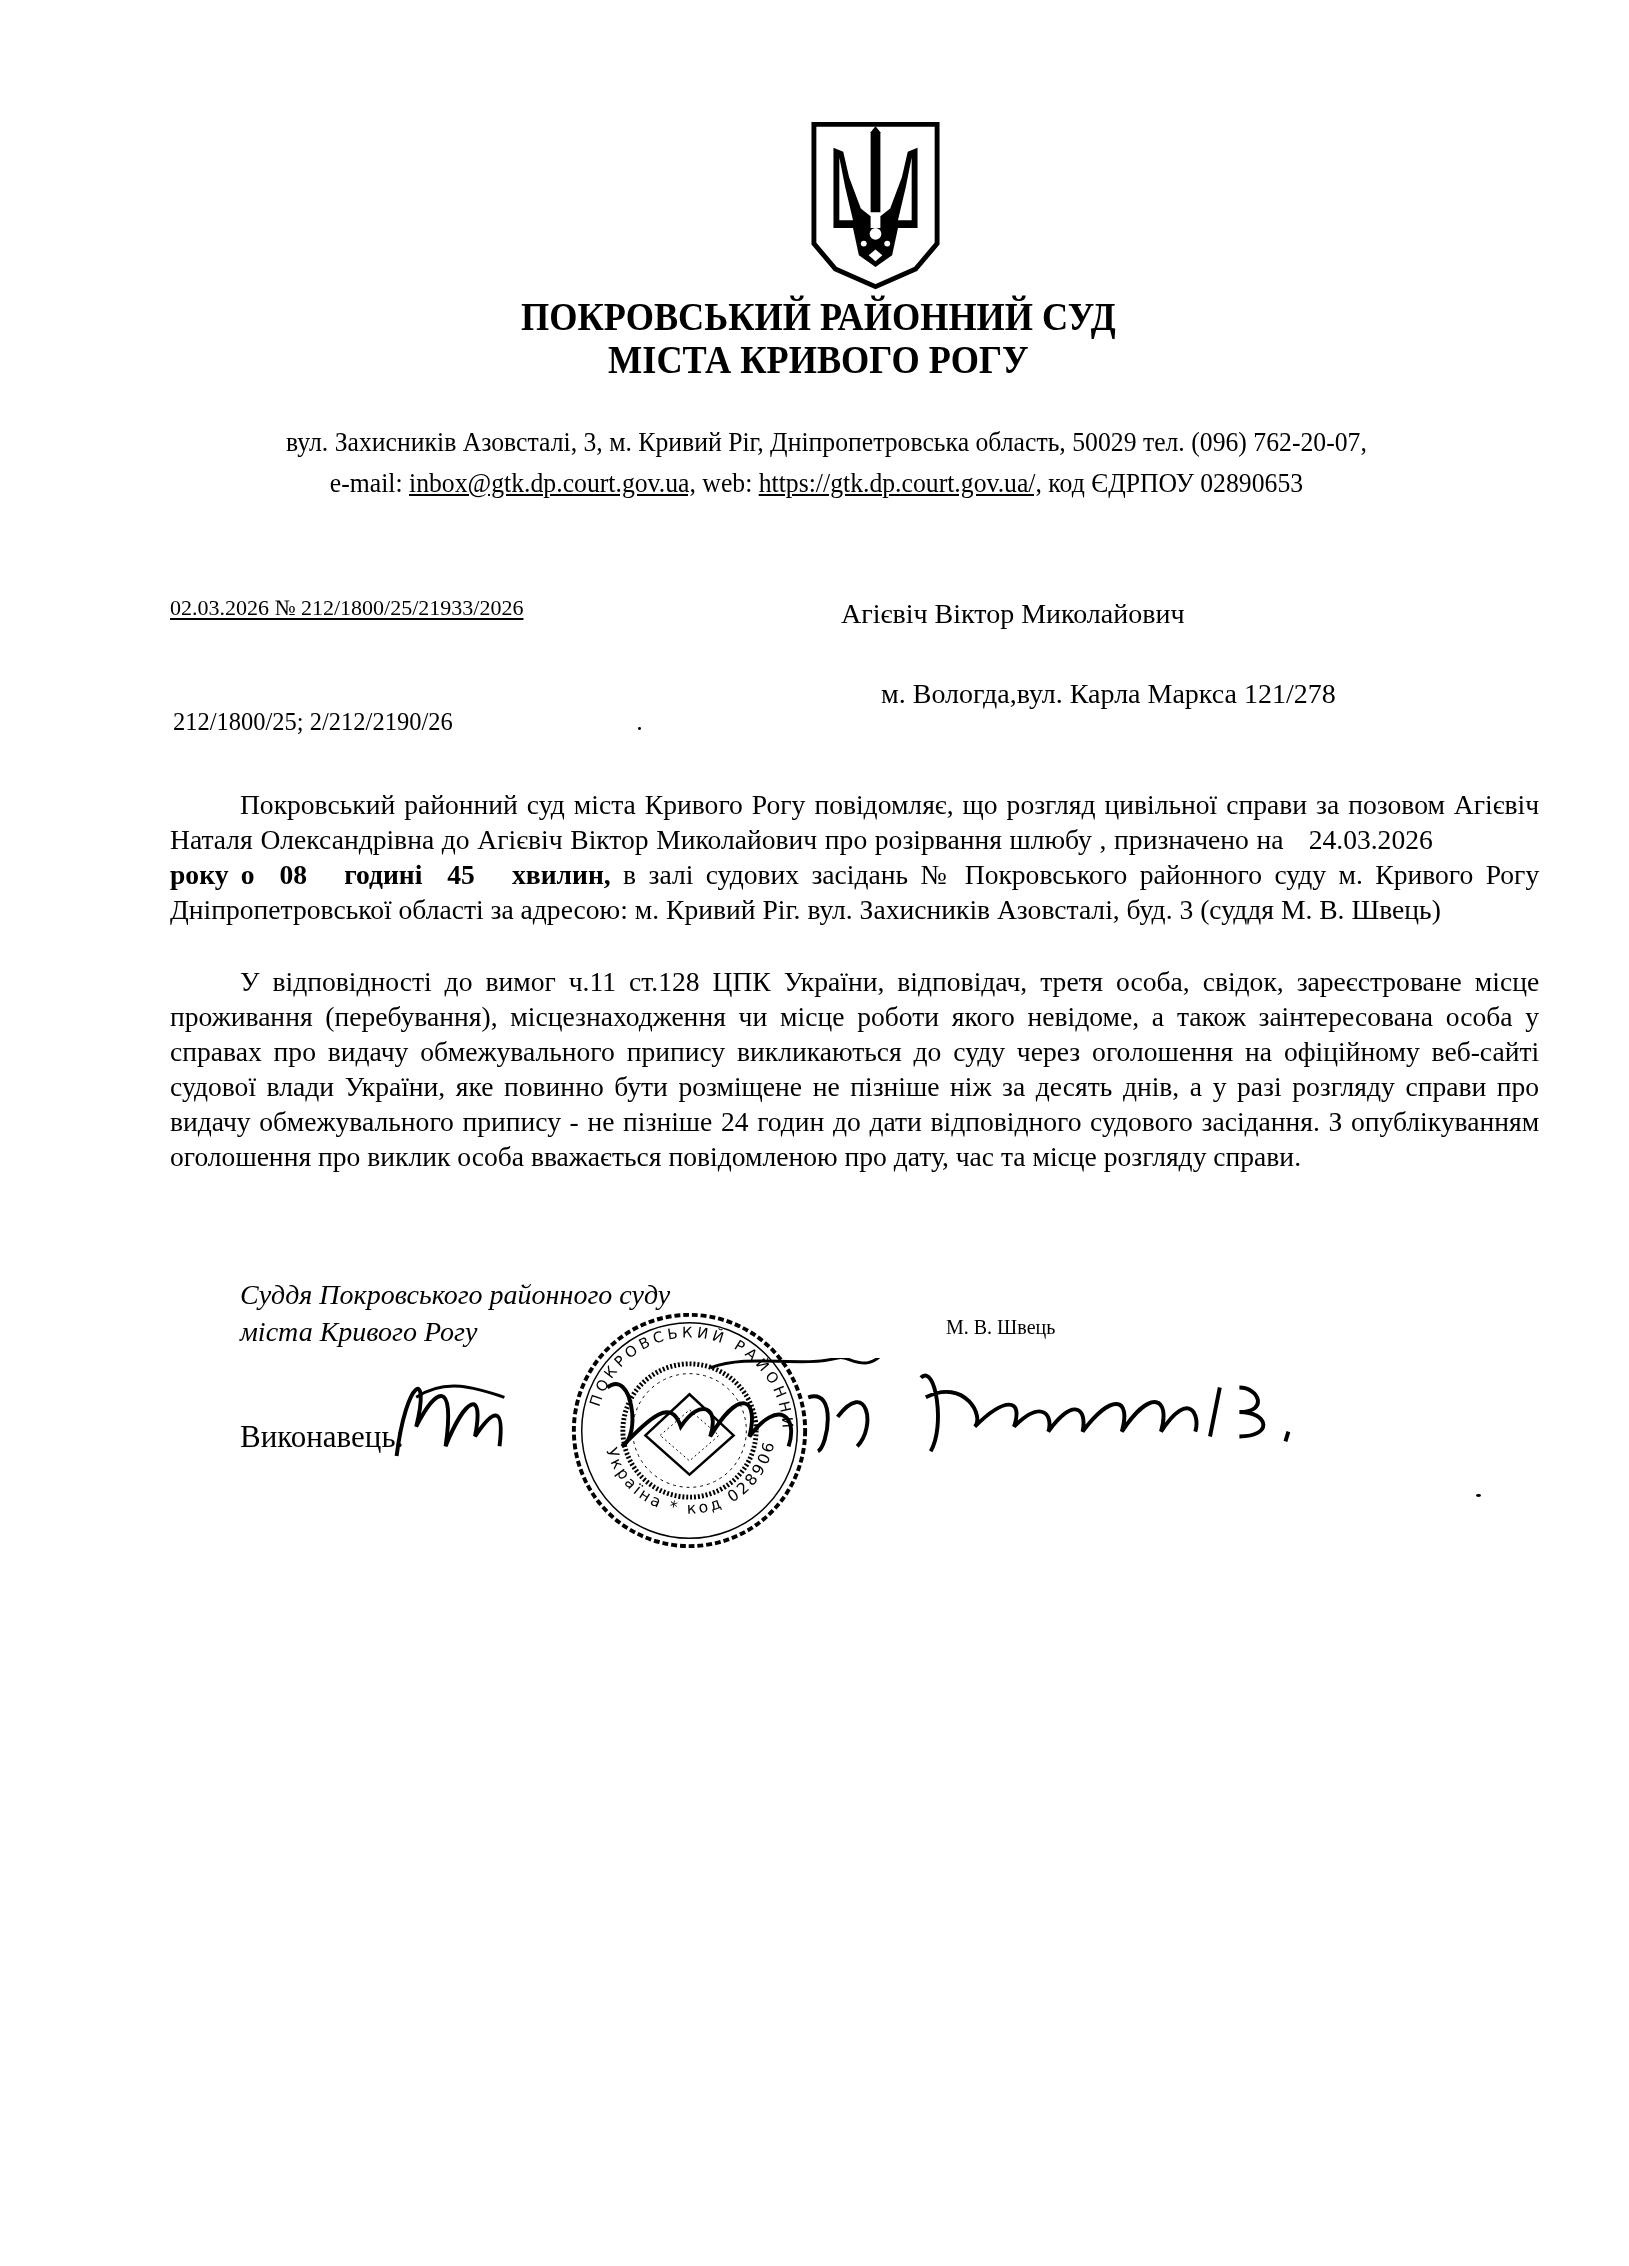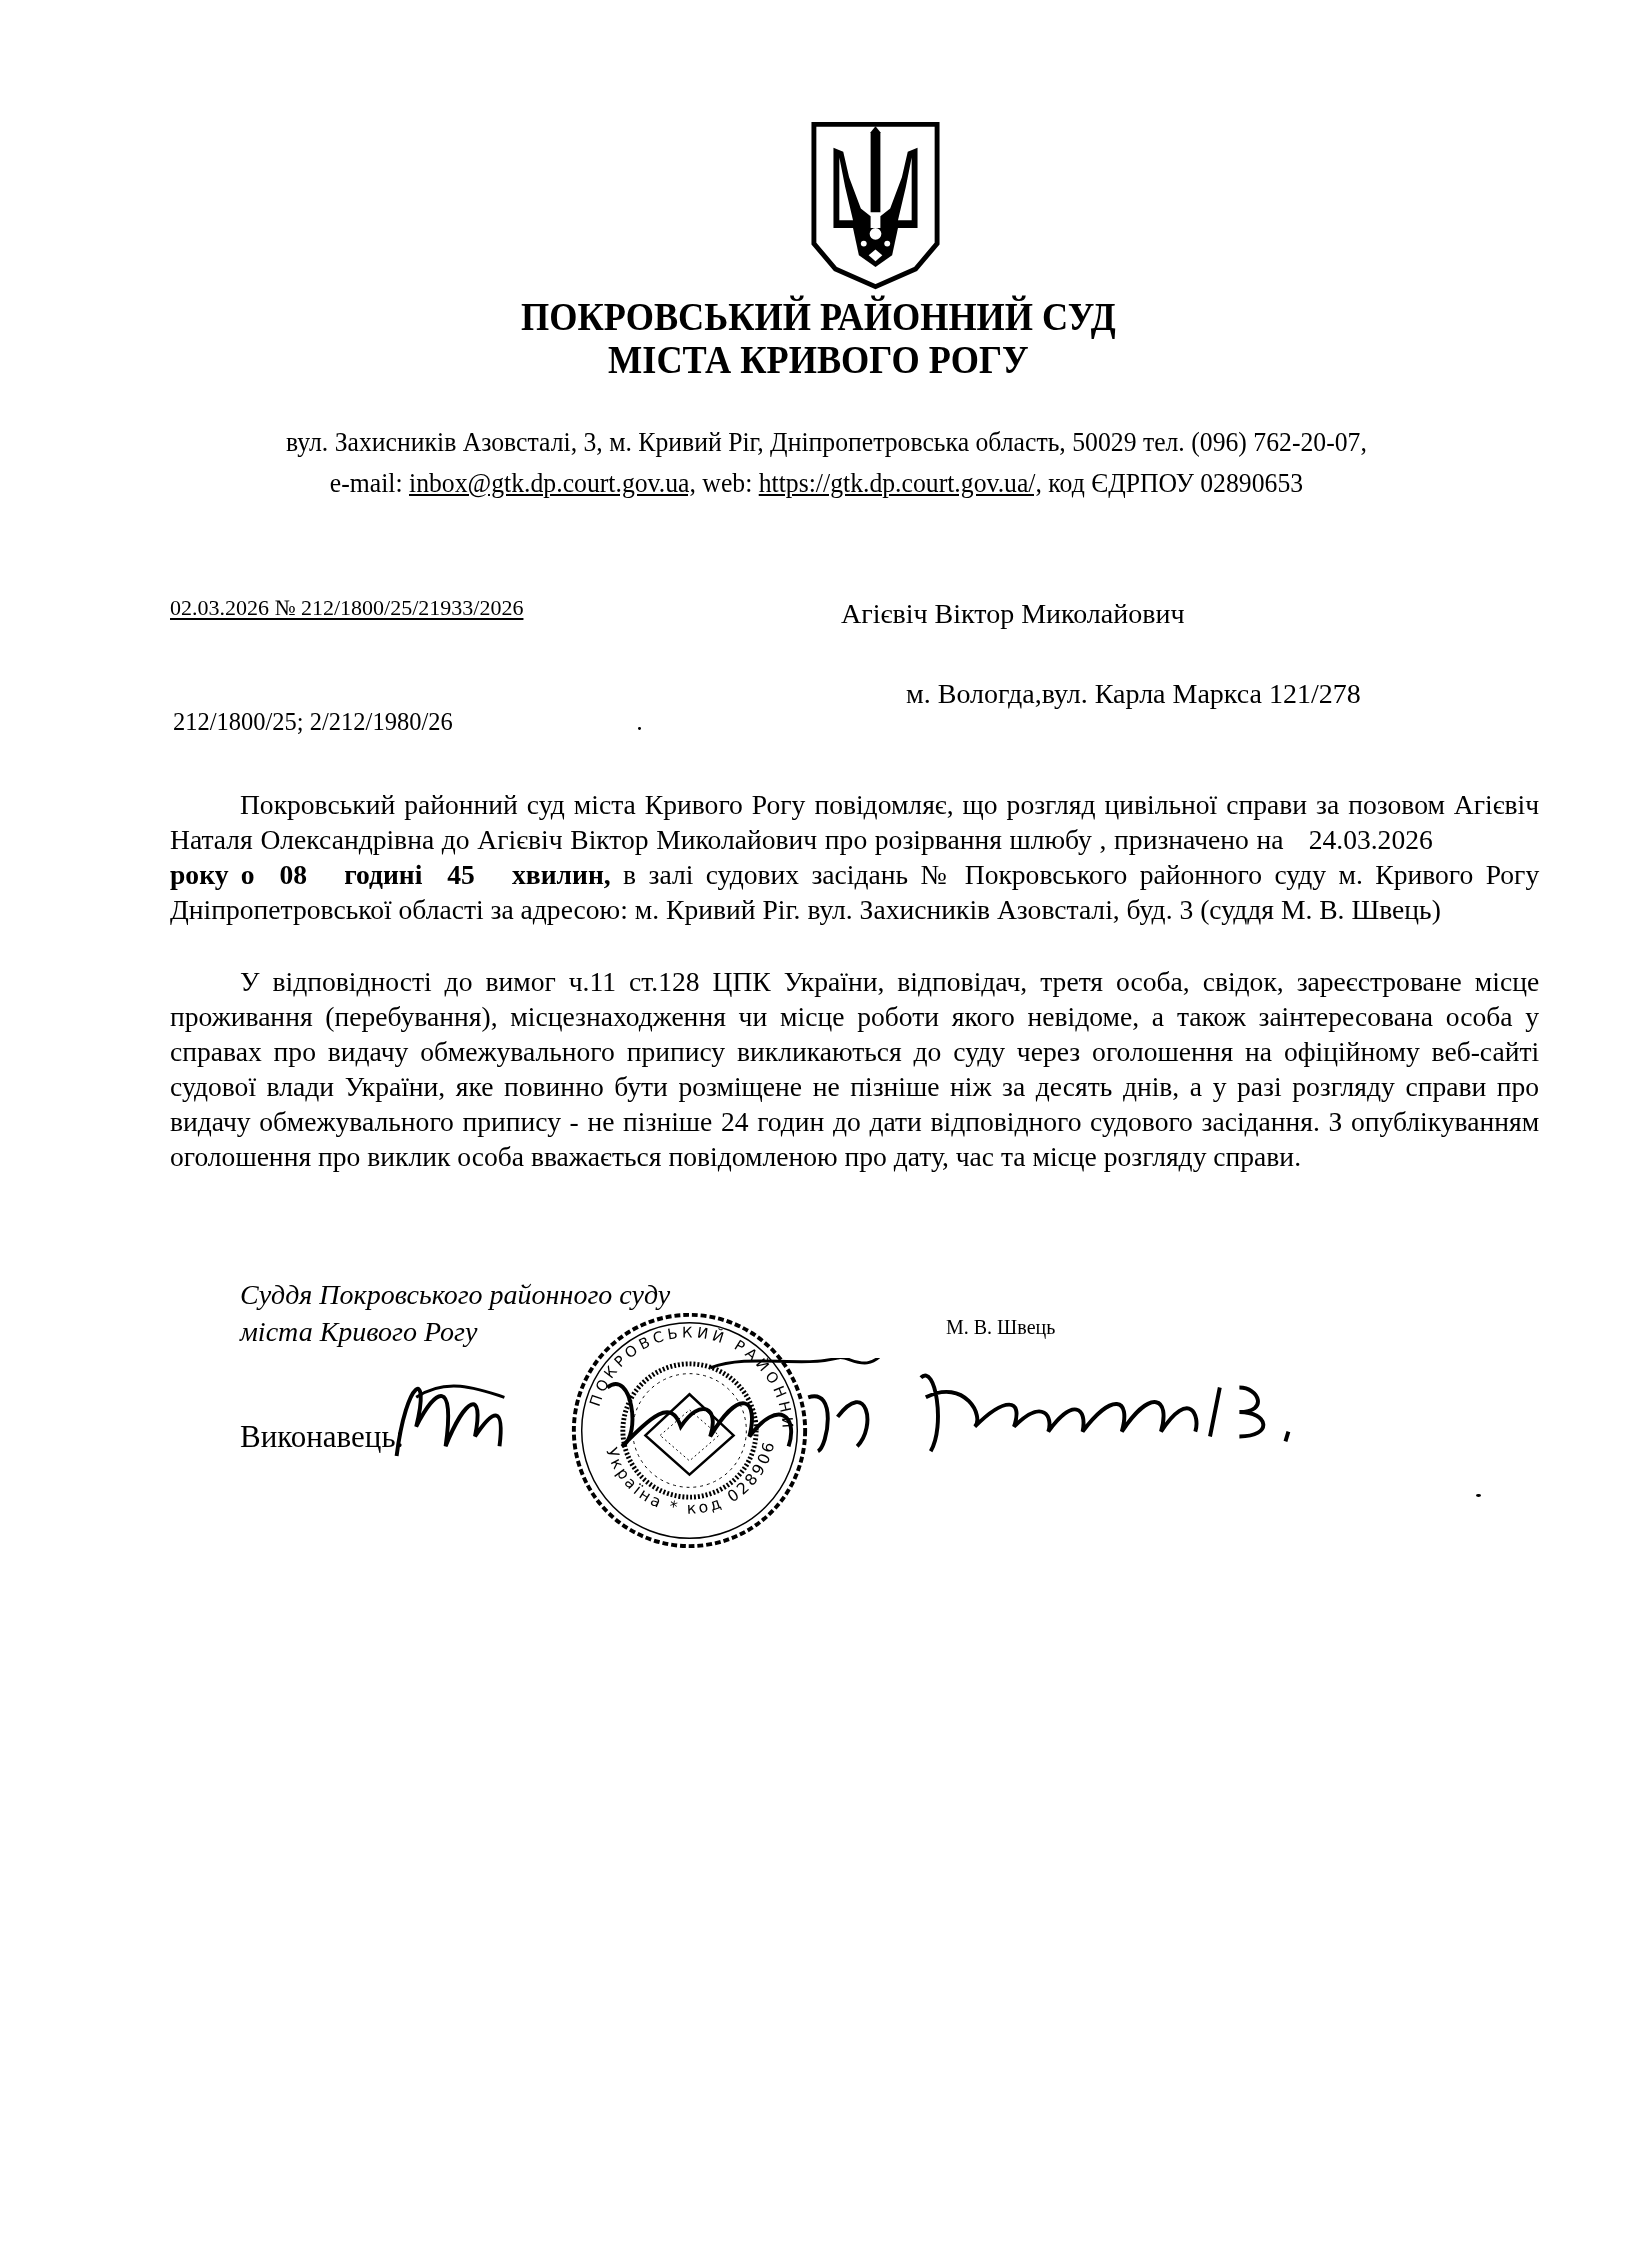--- a/index.html
+++ b/index.html
@@ -14,21 +14,21 @@
     font-size: 39px; letter-spacing: 0px; transform: scaleX(0.93); transform-origin: 863px 0;
   }
   .title1 { top: 294px; }
   .title2 { top: 337px; }
   .addr { left: 0; width: 1630px; text-align: center; font-size: 26.5px; transform: scaleX(0.97); transform-origin: 863px 0; }
   .addr1 { top: 427px; left: 9.8px; }
   .addr2 { top: 468px; }
   .u { text-decoration: underline; }
   .ref { left: 170px; top: 595px; font-size: 22px; text-decoration: underline; text-underline-offset: 2.9px; }
   .recip { left: 841px; top: 598px; font-size: 28px; }
-  .recip-addr { left: 906px; top: 678px; font-size: 28px; }
+  .recip-addr { left: 881px; top: 678px; font-size: 28px; }
   .cases { left: 173px; top: 708px; font-size: 24.5px; }
   .dot-mark { width: 2.9px; height: 2.9px; background: #000; border-radius: 50%; }
   .body-text {
     left: 170px; width: 1390px; font-size: 28px; line-height: 35px;
     text-align: justify; transform: scaleX(0.985); transform-origin: 0 0;
   }
   .p1 { top: 787px; }
   .p2 { top: 964px; }
   .indent { display: inline-block; width: 71px; }
   .bold { font-weight: bold; }
@@ -63,21 +63,21 @@
 <div class="abs title title2">МІСТА КРИВОГО РОГУ</div>
 
 <div class="abs addr addr1">вул. Захисників Азовсталі, 3, м. Кривий Ріг,  Дніпропетровська область, 50029 тел. (096) 762-20-07,</div>
 <div class="abs addr addr2">
   <span>e-mail: </span><span class="u">inbox@gtk.dp.court.gov.ua,</span><span>  web: </span><span class="u">https://gtk.dp.court.gov.ua/,</span><span> код ЄДРПОУ 02890653</span>
 </div>
 
 <div class="abs ref">02.03.2026 №  212/1800/25/21933/2026</div>
 <div class="abs recip">Агієвіч Віктор Миколайович</div>
 <div class="abs recip-addr">м. Вологда,вул. Карла Маркса 121/278</div>
-<div class="abs cases">212/1800/25; 2/212/1980/26</div>
+<div class="abs cases">212/1800/25; 2/212/2190/26</div>
 <div class="abs dot-mark" style="left:638px; top:727px;"></div>
 
 <div class="abs body-text p1">
   <span class="indent"></span><span>Покровський районний суд міста Кривого Рогу  повідомляє, що розгляд цивільної справи за позовом Агієвіч Наталя Олександрівна  до Агієвіч Віктор Миколайович про розірвання шлюбу , призначено на</span><span class="gap1"></span><span>24.03.2026</span><span class="gap2"></span><span class="bold"><span>року о</span>&nbsp; <span>08</span>&nbsp;&nbsp; <span>годині</span>&nbsp; <span>45</span>&nbsp;&nbsp; <span>хвилин,</span></span><span> в залі судових засідань № Покровського  районного суду м. Кривого Рогу Дніпропетровської області за адресою: м. Кривий Ріг. вул. Захисників Азовсталі,  буд. 3 (суддя  М.  В.  Швець)</span>
 </div>
 
 <div class="abs body-text p2">
   <span class="indent"></span><span>У відповідності до вимог ч.11 ст.128 ЦПК України, відповідач, третя особа, свідок, зареєстроване місце проживання (перебування), місцезнаходження чи місце роботи якого невідоме, а також заінтересована особа у справах про видачу обмежувального припису викликаються до суду через оголошення на офіційному веб-сайті судової влади України, яке повинно бути розміщене не пізніше ніж за десять днів, а у разі розгляду справи про видачу обмежувального припису - не пізніше 24 годин до дати відповідного судового засідання. З опублікуванням оголошення про виклик особа вважається повідомленою про дату, час та місце розгляду справи.</span>
 </div>
 

